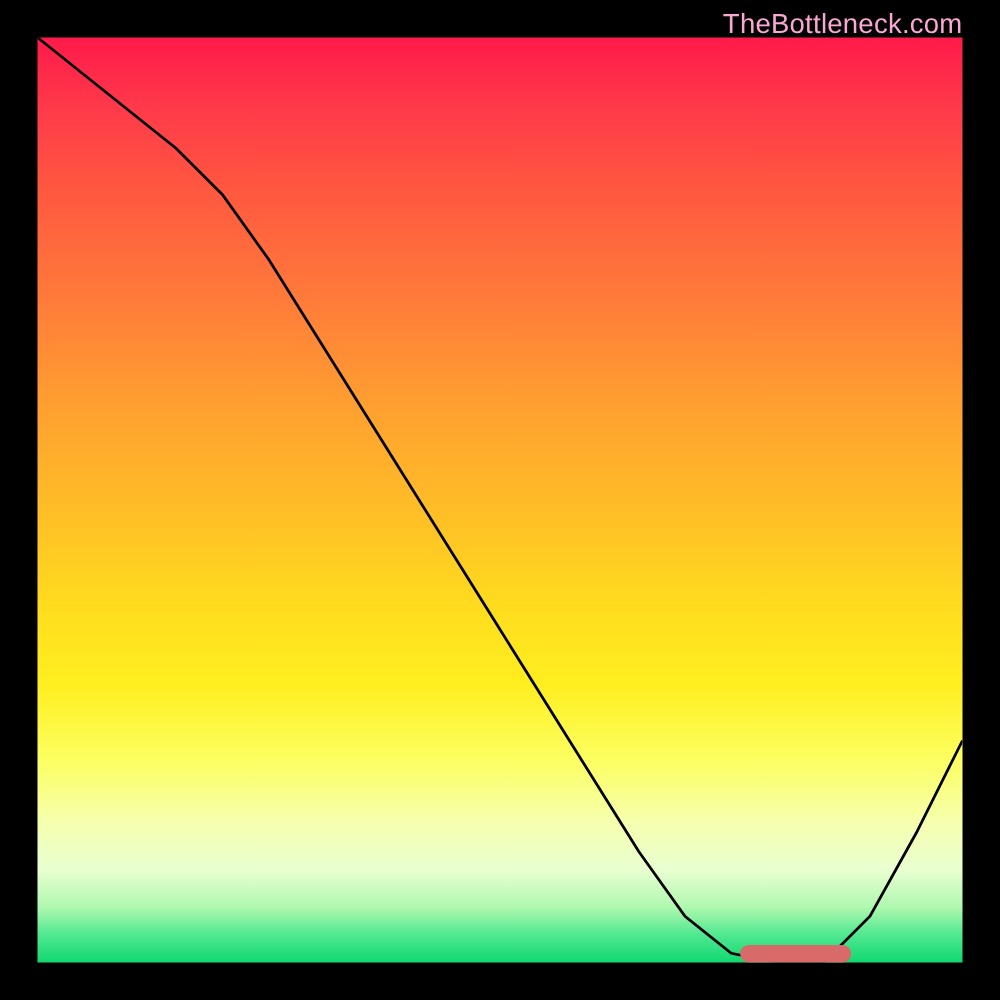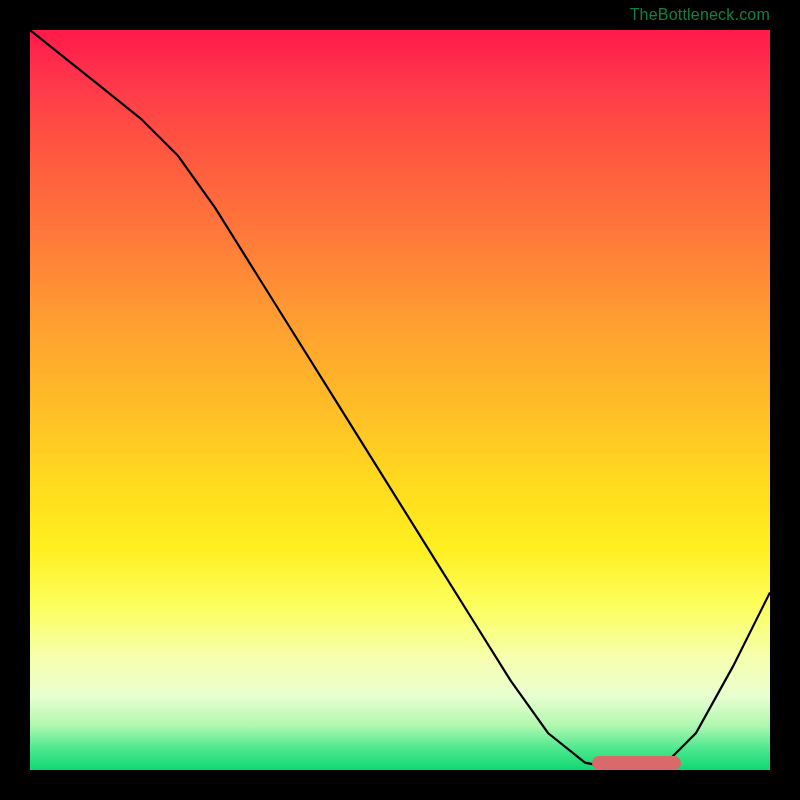--- a/index.html
+++ b/index.html
@@ -36,22 +36,22 @@
       #e8ffd0 90%,
       #b0f8b0 94%,
       #50e890 97%,
       #10d870 100%
     );
   }
   .watermark {
     position: absolute;
     top: 6px;
     right: 30px;
-    color: #15803d;
-    font-size: 16px;
+    color: #f9a8d4;
+    font-size: 22px;
     font-weight: 500;
     letter-spacing: 0.2px;
   }
   svg.curve {
     position: absolute;
     left: 0;
     top: 0;
     width: 740px;
     height: 740px;
     pointer-events: none;

